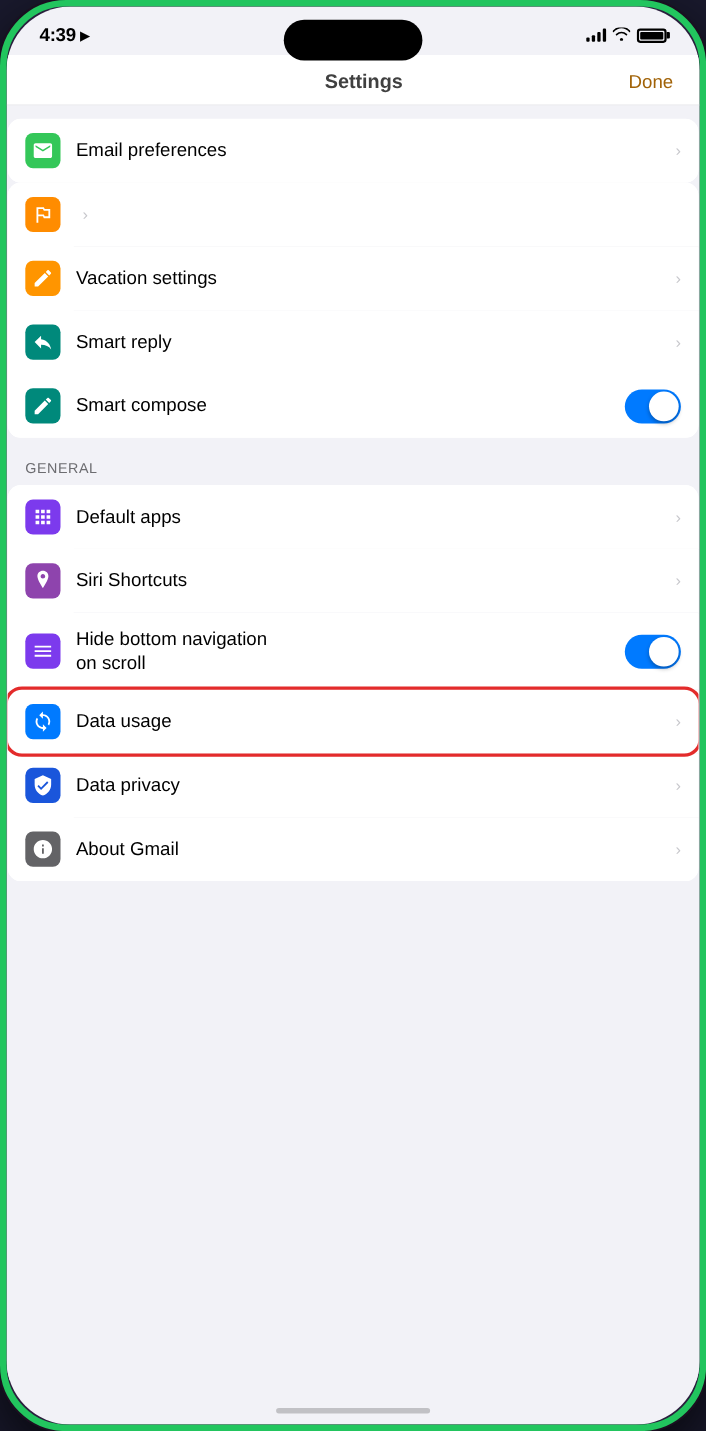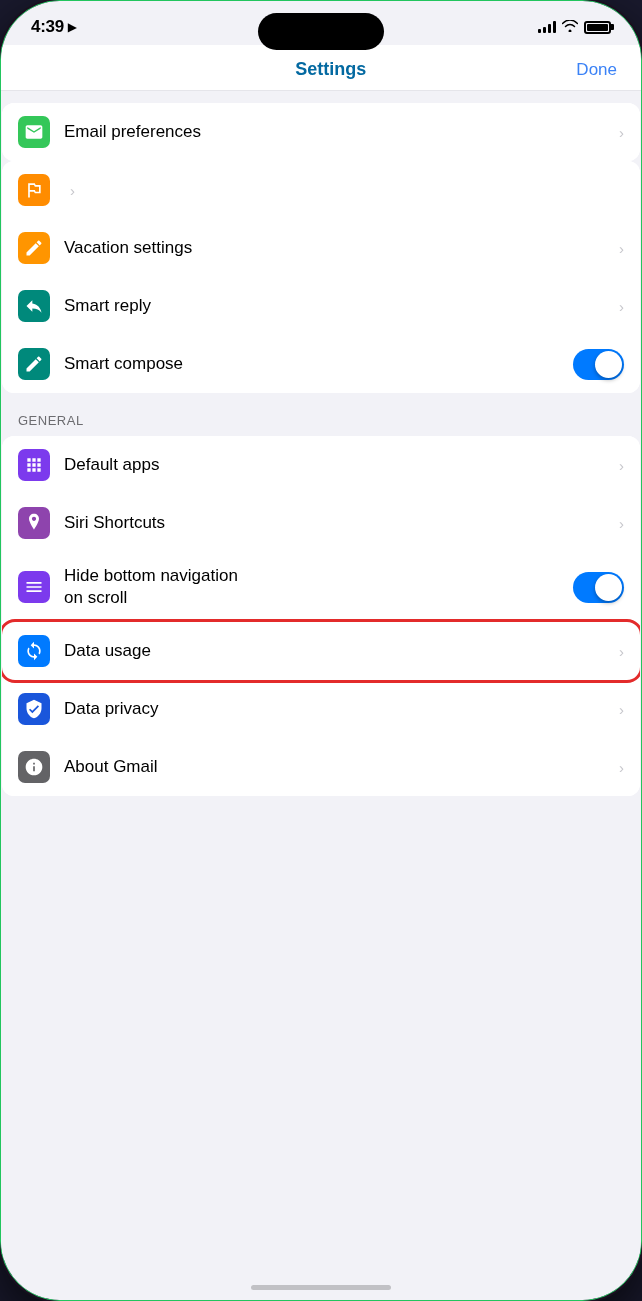--- a/index.html
+++ b/index.html
@@ -13,21 +13,21 @@
       font-family: -apple-system, BlinkMacSystemFont, 'SF Pro Text', 'Helvetica Neue', sans-serif;
     }
 
     .phone-frame {
       width: 642px;
       height: 1301px;
       background: #2a1f3d;
       border-radius: 60px;
       position: relative;
       overflow: hidden;
-      border: 1px solid #22c55e;
+      border: 6px solid #22c55e;
       box-shadow: 0 0 0 2px #1a1020, 0 20px 60px rgba(0,0,0,0.8);
     }
 
     
     .side-btn-left-top {
       position: absolute;
       left: -4px;
       top: 200px;
       width: 4px;
       height: 50px;
@@ -161,27 +161,27 @@
       justify-content: space-between;
       align-items: center;
       padding: 14px 24px 10px;
       background: #fff;
       border-bottom: 1px solid #e5e5ea;
     }
 
     .nav-title {
       font-size: 18px;
       font-weight: 600;
-      color: #0369a1;
+      color: #404040;
     }
 
     .nav-done {
       font-size: 17px;
       font-weight: 400;
-      color: #3b82f6;
+      color: #a16207;
       cursor: pointer;
     }
 
     
     .content {
       overflow-y: auto;
       height: calc(100% - 130px);
       padding: 0 1px;
       background: #f2f2f7;
     }

